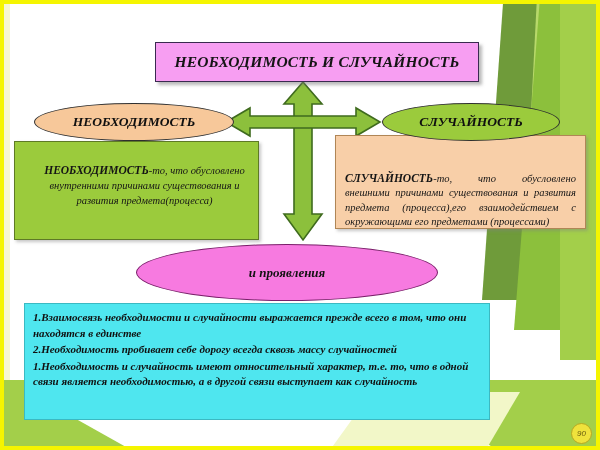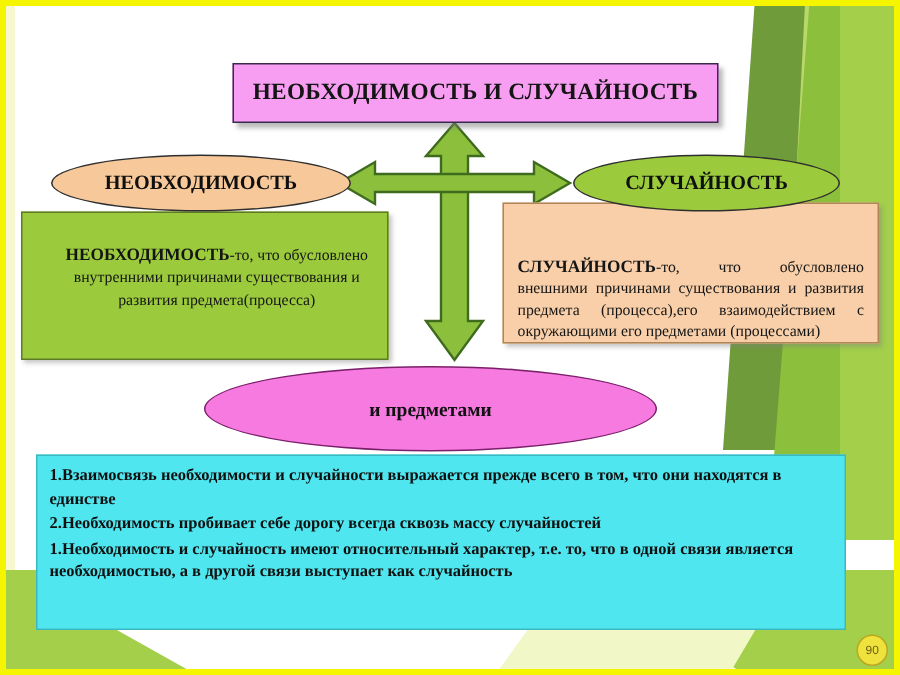--- a/index.html
+++ b/index.html
@@ -8,20 +8,21 @@
     background: #ffffff;
   }
   .slide {
     position: relative;
     width: 600px;
     height: 450px;
     overflow: hidden;
     background: #ffffff;
     font-family: "Liberation Serif", "DejaVu Serif", serif;
     box-sizing: border-box;
+    font-style: italic;
   }
 
   
   .bg-white {
     position: absolute;
     left: 0; top: 0; right: 0; bottom: 0;
     background: #ffffff;
   }
   .bg-yellow-frame {
     position: absolute;
@@ -225,21 +226,21 @@
   .def-term {
     font-weight: bold;
     font-size: 11.5px;
   }
 
   
   .list-box {
     position: absolute;
     left: 24px;
     top: 303px;
-    width: 540px;
+    width: 466px;
     height: 117px;
     background: #4fe6ef;
     border: 1px solid #3bb9c2;
     padding: 6px 8px 0 8px;
     box-sizing: border-box;
     z-index: 5;
   }
   .list-item {
     font-size: 11px;
     font-weight: bold;
@@ -288,21 +289,21 @@
 
   <div class="def-box def-left">
     <p class="def-p"><span class="def-term">НЕОБХОДИМОСТЬ</span><span>-то, что обусловлено внутренними причинами существования и развития предмета(процесса)</span></p>
   </div>
 
   <div class="def-box def-right">
     <p class="def-p"><span class="def-term">СЛУЧАЙНОСТЬ</span><span>-то, что обусловлено внешними причинами существования и развития предмета (процесса),его взаимодействием с окружающими его предметами (процессами)</span></p>
   </div>
 
   <div class="oval oval-bottom">
-    <span class="oval-line">и предметами</span>
+    <span class="oval-line">и проявления</span>
   </div>
 
   <div class="list-box">
     <p class="list-item">1.Взаимосвязь необходимости и случайности выражается прежде всего в том, что они находятся в единстве</p>
     <p class="list-item">2.Необходимость пробивает себе дорогу всегда сквозь массу случайностей</p>
     <p class="list-item">1.Необходимость и случайность имеют относительный характер, т.е. то, что в одной связи является необходимостью, а в другой связи выступает как случайность</p>
   </div>
 
   <div class="page-badge">90</div>
 

